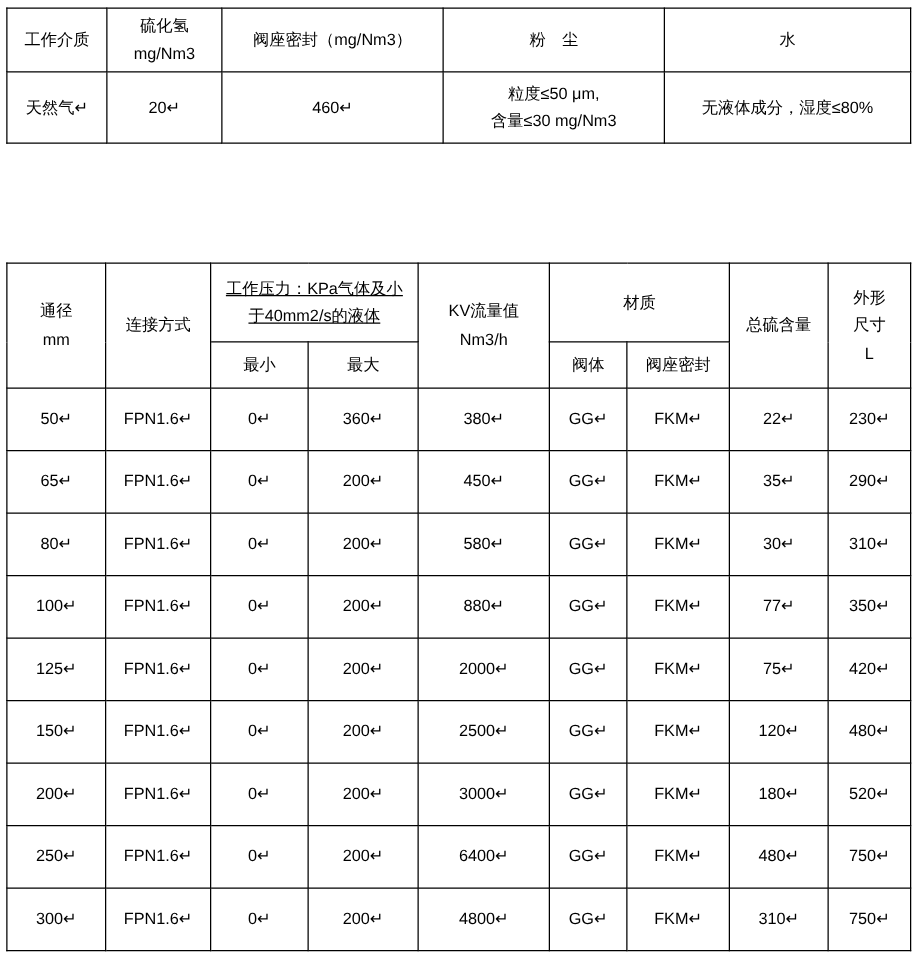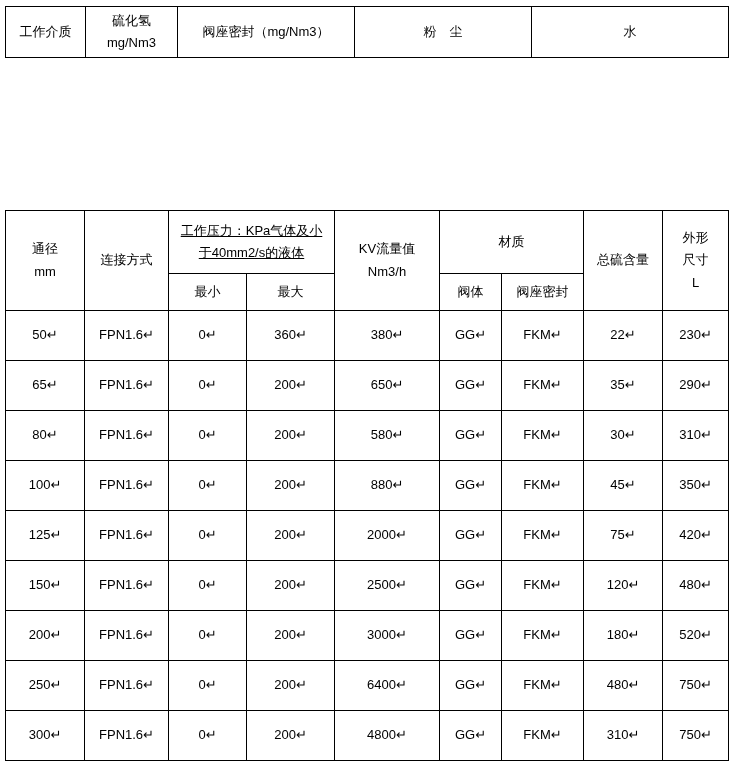--- a/index.html
+++ b/index.html
@@ -70,20 +70,30 @@
     <tbody>
       <tr class="r1">
         <td>工作介质</td>
         <td class="cell-lines">
           <div>硫化氢</div>
           <div>mg/Nm3</div>
         </td>
         <td>阀座密封（mg/Nm3）</td>
         <td>粉　尘</td>
         <td>水</td>
+      </tr>
+      <tr class="r2">
+        <td>天然气↵</td>
+        <td>20↵</td>
+        <td>460↵</td>
+        <td class="cell-lines">
+          <div>粒度≤50 μm,</div>
+          <div>含量≤30 mg/Nm3</div>
+        </td>
+        <td>无液体成分，湿度≤80%</td>
       </tr>
     </tbody>
   </table>
 
   <table class="tbl2">
     <colgroup>
       <col style="width:79px">
       <col style="width:84px">
       <col style="width:78px">
       <col style="width:88px">
@@ -132,21 +142,21 @@
         <td>GG↵</td>
         <td>FKM↵</td>
         <td>22↵</td>
         <td>230↵</td>
       </tr>
       <tr class="data-row">
         <td>65↵</td>
         <td>FPN1.6↵</td>
         <td>0↵</td>
         <td>200↵</td>
-        <td>650↵</td>
+        <td>450↵</td>
         <td>GG↵</td>
         <td>FKM↵</td>
         <td>35↵</td>
         <td>290↵</td>
       </tr>
       <tr class="data-row">
         <td>80↵</td>
         <td>FPN1.6↵</td>
         <td>0↵</td>
         <td>200↵</td>
@@ -157,21 +167,21 @@
         <td>310↵</td>
       </tr>
       <tr class="data-row">
         <td>100↵</td>
         <td>FPN1.6↵</td>
         <td>0↵</td>
         <td>200↵</td>
         <td>880↵</td>
         <td>GG↵</td>
         <td>FKM↵</td>
-        <td>45↵</td>
+        <td>77↵</td>
         <td>350↵</td>
       </tr>
       <tr class="data-row">
         <td>125↵</td>
         <td>FPN1.6↵</td>
         <td>0↵</td>
         <td>200↵</td>
         <td>2000↵</td>
         <td>GG↵</td>
         <td>FKM↵</td>

